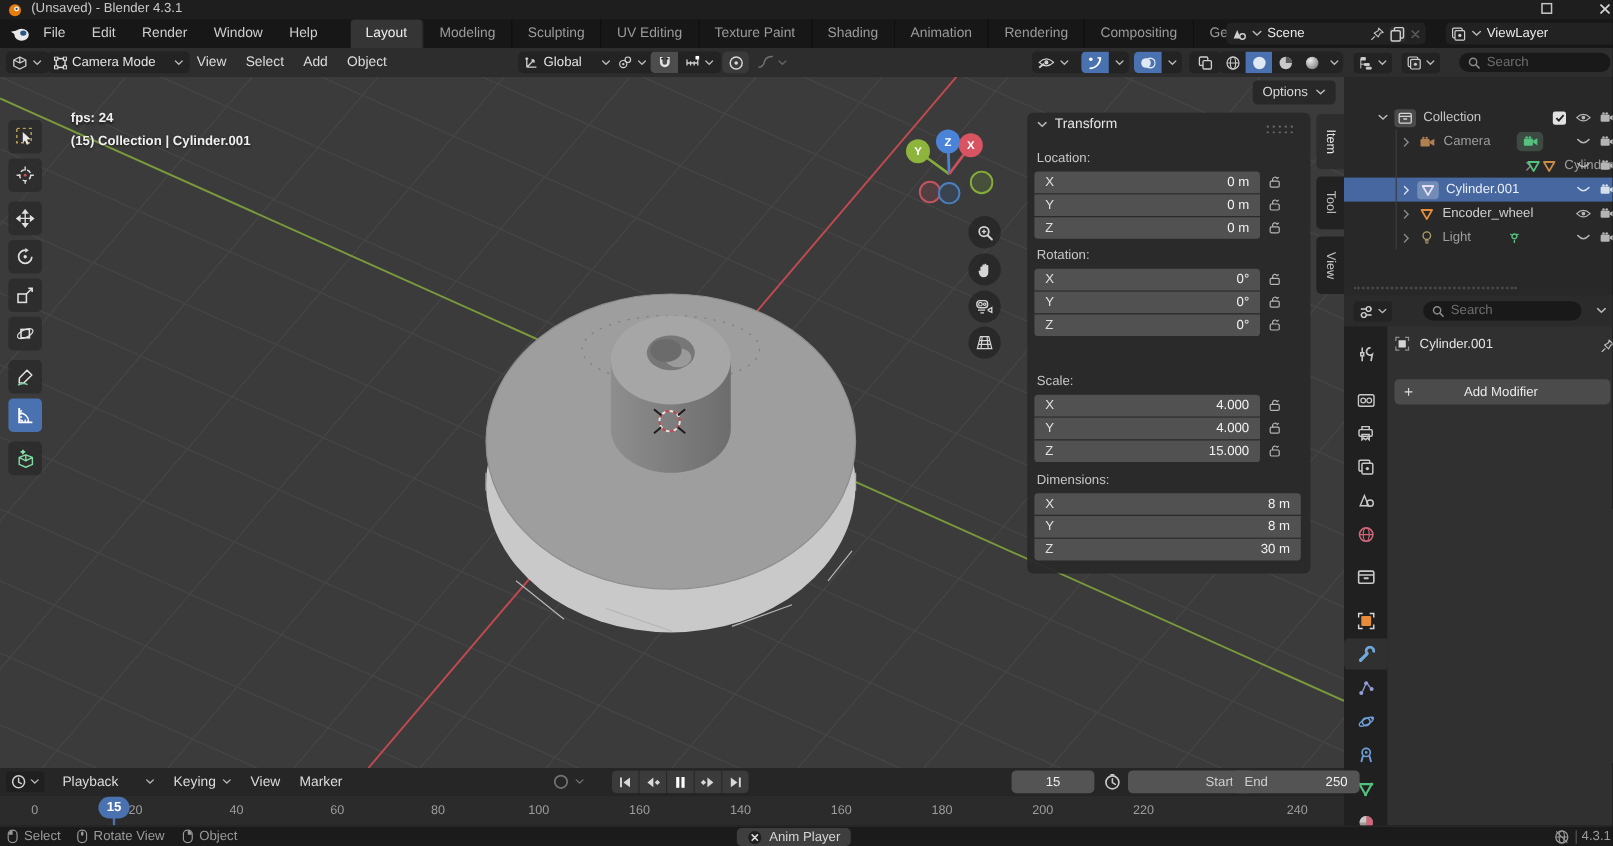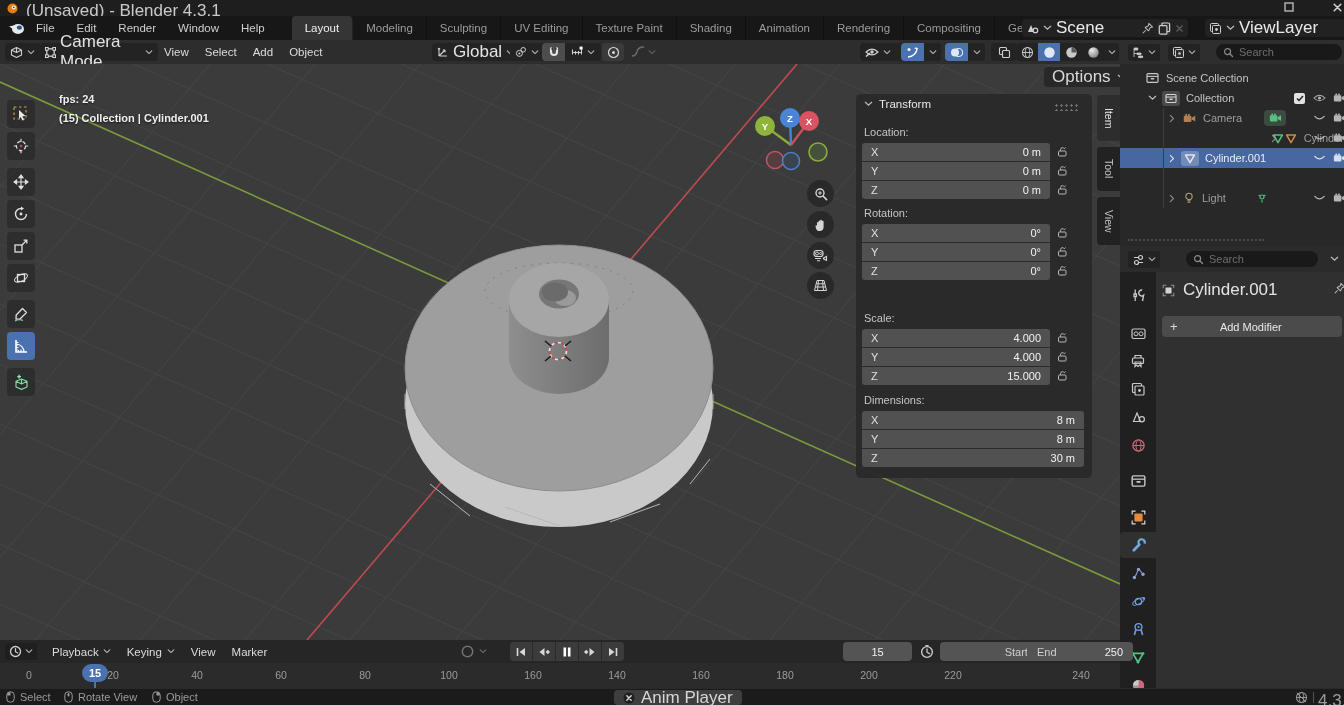--- a/index.html
+++ b/index.html
@@ -1,19 +1,19 @@
 <!DOCTYPE html>
 <html><head>
 <meta charset="utf-8">
 <style>
   html,body{margin:0;padding:0;background:#000;}
   .app{position:relative;width:1344px;height:705px;background:#232323;font-family:"Liberation Sans","DejaVu Sans",sans-serif;overflow:hidden;color:#d6d6d6;-webkit-font-smoothing:antialiased;}
   .abs{position:absolute;}
   .row{display:flex;align-items:center;}
-  .t11{font-size:17px;} .t12{font-size:11.5px;}
+  .t11{font-size:11px;} .t12{font-size:11.5px;}
   .dim{color:#9b9b9b;}
   svg{display:block;}
   .ic{flex:0 0 auto;}
   
   .titlebar{left:0;top:0;width:1344px;height:16px;background:#1e1e1e;}
   .menubar{left:0;top:16px;width:1344px;height:24px;background:#171717;}
   .menu-item{padding:0 11px;height:24px;display:flex;align-items:center;color:#cfcfcf;font-size:11.5px;}
   .wstab{padding:0 13px;height:24px;display:flex;align-items:center;color:#9b9b9b;font-size:11.5px;border-right:1px solid rgba(0,0,0,.35);white-space:nowrap;}
   .wstab.active{background:#353535;color:#efefef;border-radius:4px 4px 0 0;}
   
@@ -680,26 +680,20 @@
           </svg>
       </div>
       <div class="abs searchbox" style="left:96px;top:4px;width:112px;height:16px;">
         <svg width="11" height="11" viewBox="0 0 12 12" style="color:#8a8a8a">
             <use href="#i-mag"></use>
           </svg>
         <span>Search</span>
       </div>
     </div>
 
-    <div class="ol-row" style="top:28px;">
-      <svg class="ic" style="margin-left:26px;color:#c9c9c9" width="13" height="12" viewBox="0 0 13 12">
-          <use href="#i-box"></use>
-        </svg>
-      <span style="margin-left:7px;color:#c4c4c4">Scene Collection</span>
-    </div>
     <div class="ol-row" style="top:68px;">
       <svg class="ic chev" style="margin-left:49px;color:#8a8a8a" width="6" height="9" viewBox="0 0 6 10">
           <use href="#i-exp"></use>
         </svg>
       <svg class="ic" style="margin-left:8px;color:#b08050" width="13" height="11" viewBox="0 0 14 11">
           <use href="#i-cam"></use>
         </svg>
       <span style="margin-left:7px">Camera</span>
       <span class="ic" style="position:absolute;left:144px;width:22px;height:16px;background:#3c4a42;border-radius:4px;display:flex;align-items:center;justify-content:center;">
           <svg width="13" height="10" viewBox="0 0 14 11" style="color:#56c17e">
@@ -767,20 +761,35 @@
         </span>
       <span style="margin-left:6px">Cylinder.001</span>
       <svg class="ic" style="position:absolute;left:193px;color:#d7dfec" width="13" height="10" viewBox="0 0 14 10">
           <use href="#i-eyec"></use>
         </svg>
       <svg class="ic" style="position:absolute;left:213px;color:#d7dfec" width="13" height="10" viewBox="0 0 14 11">
           <use href="#i-cam"></use>
         </svg>
     </div>
 
+    <div class="ol-row" style="top:128px;color:#cfcfcf;">
+      <svg class="ic chev" style="margin-left:49px;color:#8a8a8a" width="6" height="9" viewBox="0 0 6 10">
+          <use href="#i-exp"></use>
+        </svg>
+      <svg class="ic" style="margin-left:8px;color:#e78a3a" width="12" height="11" viewBox="0 0 12 11">
+          <use href="#i-tri"></use>
+        </svg>
+      <span style="margin-left:7px">Encoder_wheel</span>
+      <svg class="ic" style="position:absolute;left:193px;color:#b5b5b5" width="13" height="10" viewBox="0 0 14 10">
+          <use href="#i-eye"></use>
+        </svg>
+      <svg class="ic" style="position:absolute;left:213px;color:#b5b5b5" width="13" height="10" viewBox="0 0 14 11">
+          <use href="#i-cam"></use>
+        </svg>
+    </div>
 
     <div class="ol-row" style="top:148px;">
       <svg class="ic chev" style="margin-left:49px;color:#8a8a8a" width="6" height="9" viewBox="0 0 6 10">
           <use href="#i-exp"></use>
         </svg>
       <svg class="ic" style="margin-left:8px;color:#b0a070" width="12" height="12" viewBox="0 0 12 13">
           <use href="#i-bulb"></use>
         </svg>
       <span style="margin-left:7px">Light</span>
       <svg class="ic" style="position:absolute;left:136px;color:#56c17e" width="12" height="12" viewBox="0 0 12 12">
@@ -936,21 +945,21 @@
     <div class="tl-header">
       <div class="abs row" style="left:5px;top:3px;gap:3px;background:#1f1f1f;border-radius:3px;height:17px;padding:0 4px;">
         <svg width="13" height="13" viewBox="0 0 13 13" style="color:#cfcfcf">
             <use href="#i-clock"></use>
           </svg>
         <svg class="chev" width="8" height="5" viewBox="0 0 10 6">
             <use href="#i-chev"></use>
           </svg>
       </div>
       <div class="abs row" style="left:44px;top:0;height:23px;">
-        <div class="hmenu" style="gap:4px;">
+        <div class="hmenu" style="gap:22px;">
             <span>Playback</span>
             <svg class="chev" width="8" height="5" viewBox="0 0 10 6">
               <use href="#i-chev"></use>
             </svg>
           </div>
         <div class="hmenu" style="gap:5px;">
             <span>Keying</span>
             <svg class="chev" width="8" height="5" viewBox="0 0 10 6">
               <use href="#i-chev"></use>
             </svg>

